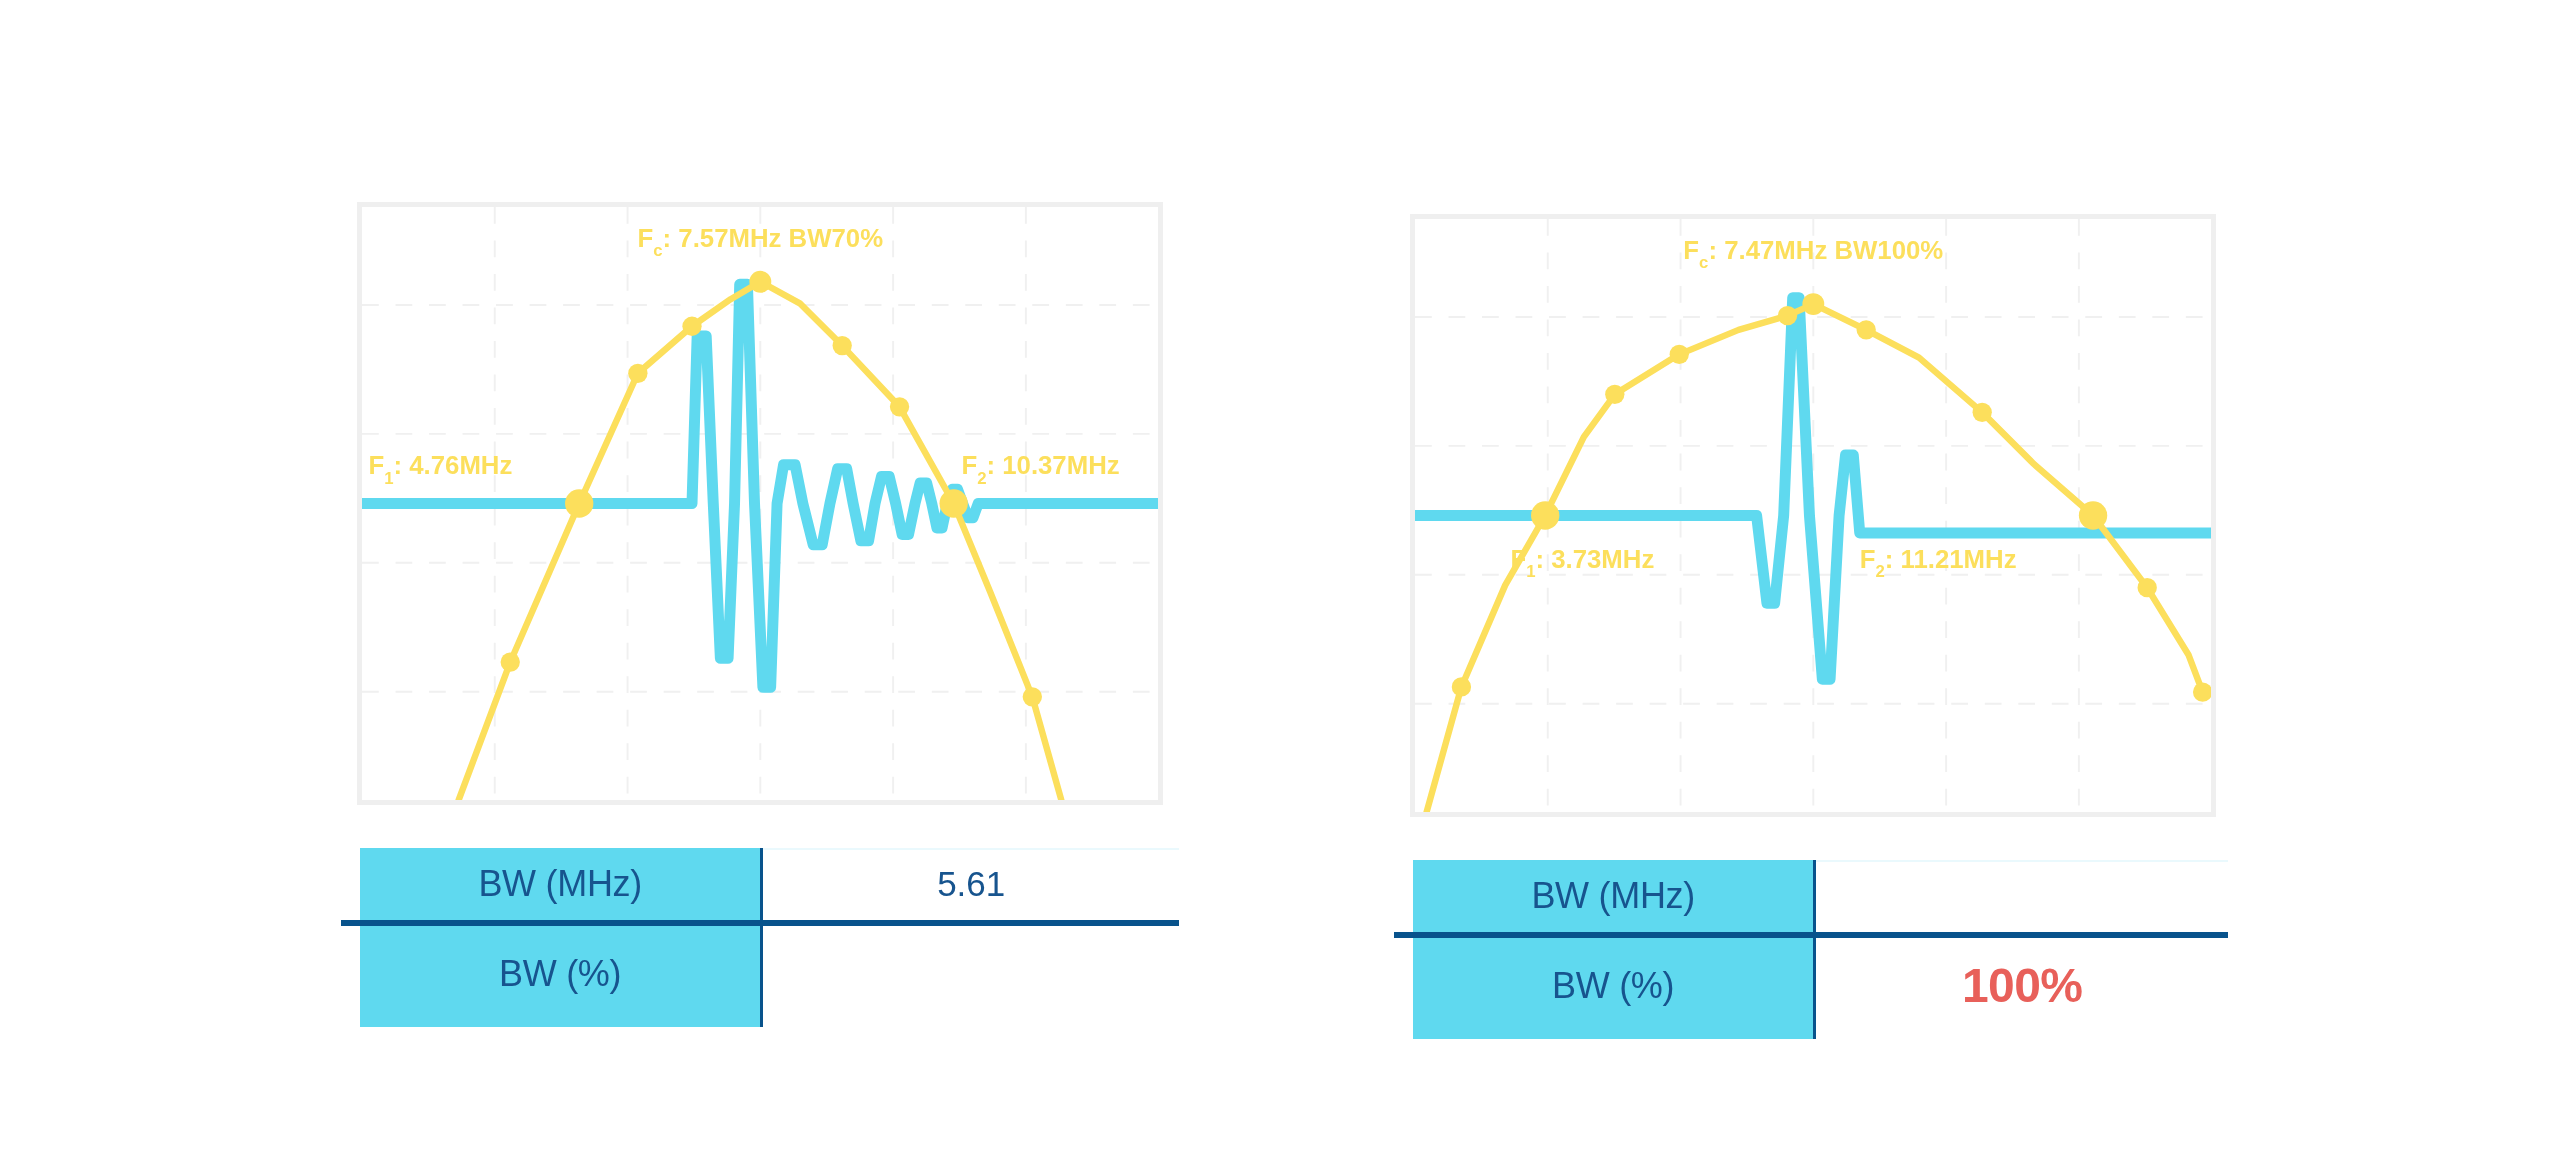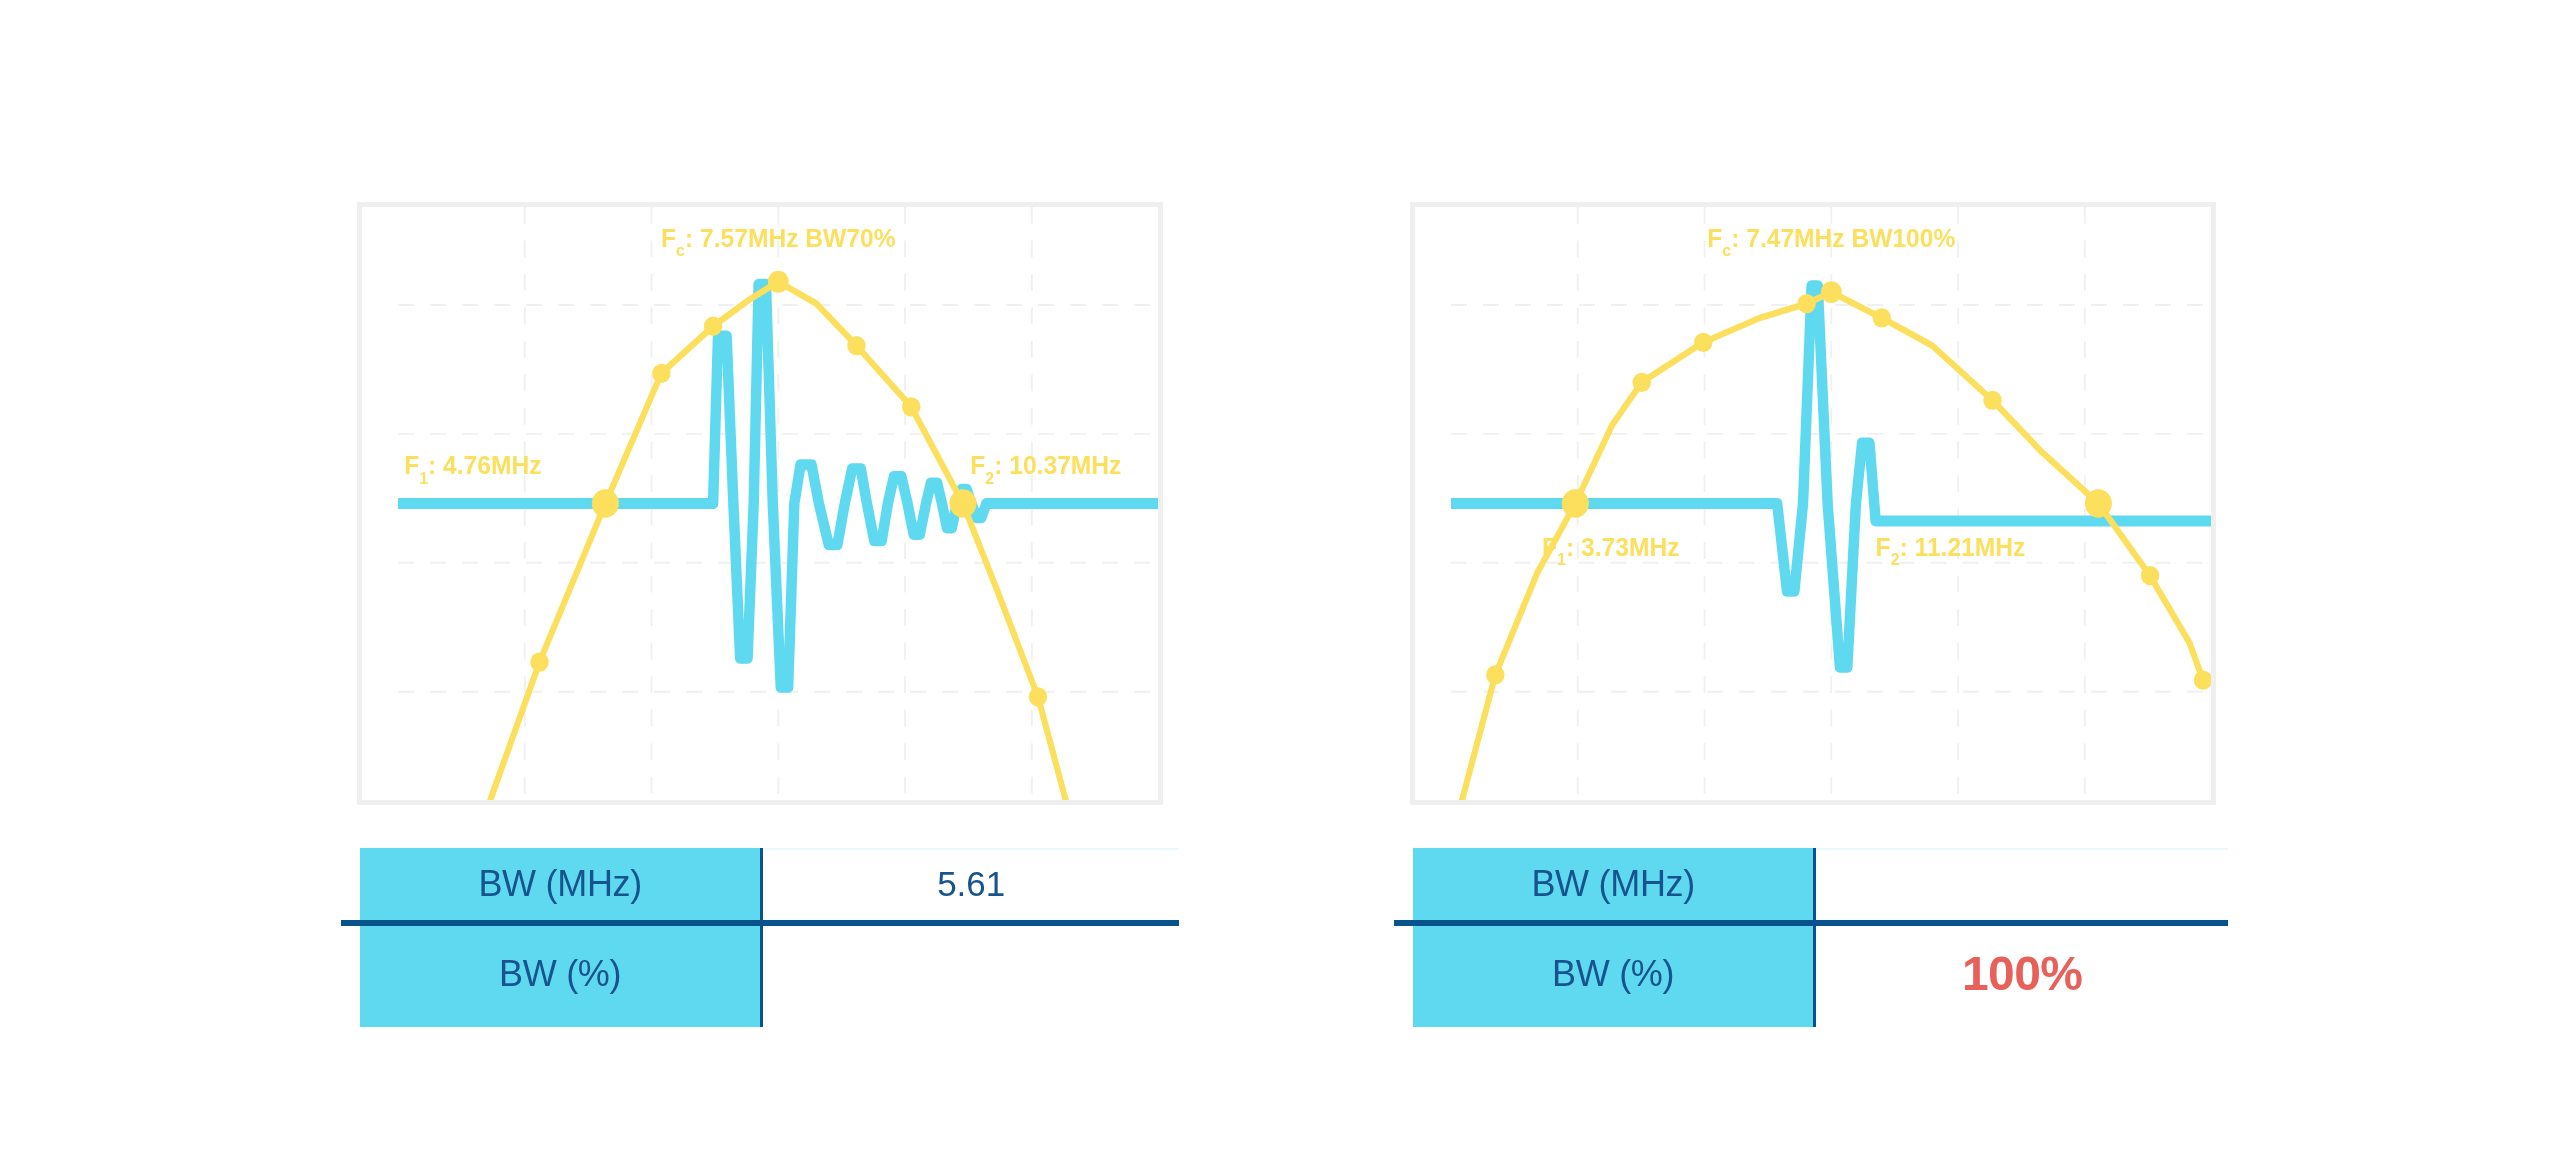--- a/index.html
+++ b/index.html
@@ -13,34 +13,33 @@
   }
   .stage {
     position: relative;
     width: 2576px; height: 1154px;
     background: #ffffff;
   }
 
   
   .panel { position: absolute; }
   .panel-left  { left: 357px;  top: 202px; }
-  .panel-right { left: 1410px; top: 202px; }
+  .panel-right { left: 1410px; top: 214px; }
 
   .chart-frame {
     position: relative;
     width: 806px;
     height: 603px;
     background: #ffffff;
     border: 5.2px solid #efefef;
   }
   .chart-inner {
     position: absolute;
     inset: 0;
     overflow: hidden;
-    margin-left: 36px;
   }
   .chart-svg { display: block; width: 100%; height: 100%; }
 
   
   .bw-table {
     position: absolute;
     top: 646px;
     left: 3.2px;
     width: 819px;
     height: 180px;

